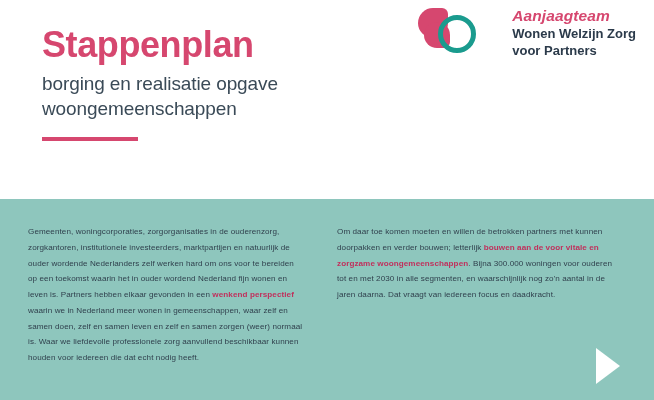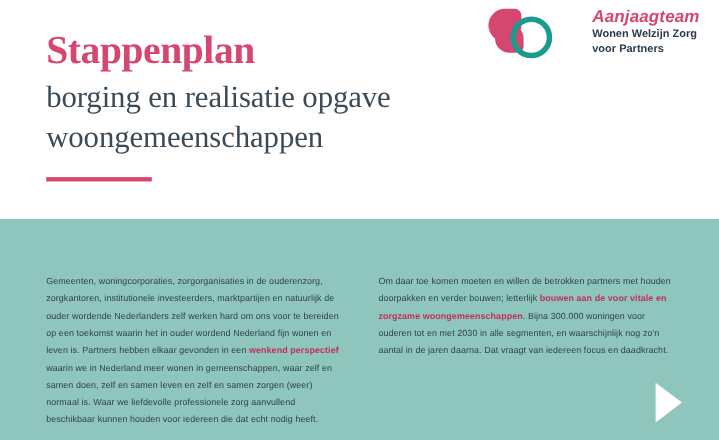--- a/index.html
+++ b/index.html
@@ -70,44 +70,43 @@
   .logo-title {
     color: #d6476f;
     font-size: 15.5px;
     font-weight: bold;
     font-style: italic;
     line-height: 1.05;
     letter-spacing: 0.1px;
   }
   .logo-sub {
     color: #2b3a4a;
-    font-size: 10px;
+    font-size: 13px;
     font-weight: bold;
     line-height: 1.28;
     margin-top: 2px;
   }
 
   
   .title-wrap {
     position: absolute;
     left: 42px;
     top: 26px;
     width: 420px;
-    font-family: Liberation Serif, serif;
   }
   .title-main {
     color: #d6476f;
     font-size: 36px;
     font-weight: bold;
     line-height: 1.06;
     letter-spacing: -0.4px;
   }
   .title-sub {
     color: #3a4a57;
-    font-size: 28px;
+    font-size: 19px;
     font-weight: normal;
     line-height: 1.32;
     margin-top: 7px;
     letter-spacing: -0.1px;
   }
   .title-rule {
     width: 96px;
     height: 4px;
     background: #d6476f;
     margin-top: 16px;
@@ -117,26 +116,25 @@
   .band {
     position: absolute;
     left: 0;
     top: 199px;
     width: 654px;
     height: 201px;
     background: #8ec6bd;
   }
   .cols {
     position: absolute;
-    left: 42px;
+    left: 28px;
     top: 25px;
     right: 40px;
     display: flex;
     gap: 32px;
-    margin-top: 24px;
   }
   .col {
     flex: 1 1 0;
     color: #2f3f4c;
     font-size: 8.1px;
     line-height: 1.95;
     letter-spacing: 0.08px;
   }
   .col p {
     margin: 0;
@@ -187,19 +185,19 @@
     </div>
     <div class="title-rule"></div>
   </div>
 
   <div class="band">
     <div class="cols">
       <div class="col">
         <p><span>Gemeenten, woningcorporaties, zorgorganisaties in de ouderenzorg, zorgkantoren, institutionele investeerders, marktpartijen en natuurlijk de ouder wordende Nederlanders zelf werken hard om ons voor te bereiden op een toekomst waarin het in ouder wordend Nederland fijn wonen en leven is. Partners hebben elkaar gevonden in een </span><span class="em">wenkend perspectief</span><span> waarin we in Nederland meer wonen in gemeenschappen, waar zelf en samen doen, zelf en samen leven en zelf en samen zorgen (weer) normaal is. Waar we liefdevolle professionele zorg aanvullend beschikbaar kunnen houden voor iedereen die dat echt nodig heeft.</span></p>
       </div>
       <div class="col">
-        <p><span>Om daar toe komen moeten en willen de betrokken partners met houden doorpakken en verder bouwen; letterlijk </span><span class="em">bouwen aan de voor vitale en zorgzame woongemeenschappen</span><span>. Bijna 300.000 woningen voor ouderen tot en met 2030 in alle segmenten, en waarschijnlijk nog zo'n aantal in de jaren daarna. Dat vraagt van iedereen focus en daadkracht.</span></p>
+        <p><span>Om daar toe komen moeten en willen de betrokken partners met kunnen doorpakken en verder bouwen; letterlijk </span><span class="em">bouwen aan de voor vitale en zorgzame woongemeenschappen</span><span>. Bijna 300.000 woningen voor ouderen tot en met 2030 in alle segmenten, en waarschijnlijk nog zo'n aantal in de jaren daarna. Dat vraagt van iedereen focus en daadkracht.</span></p>
       </div>
     </div>
     <div class="next-arrow"></div>
   </div>
 
 </div>
 
 </body></html>

